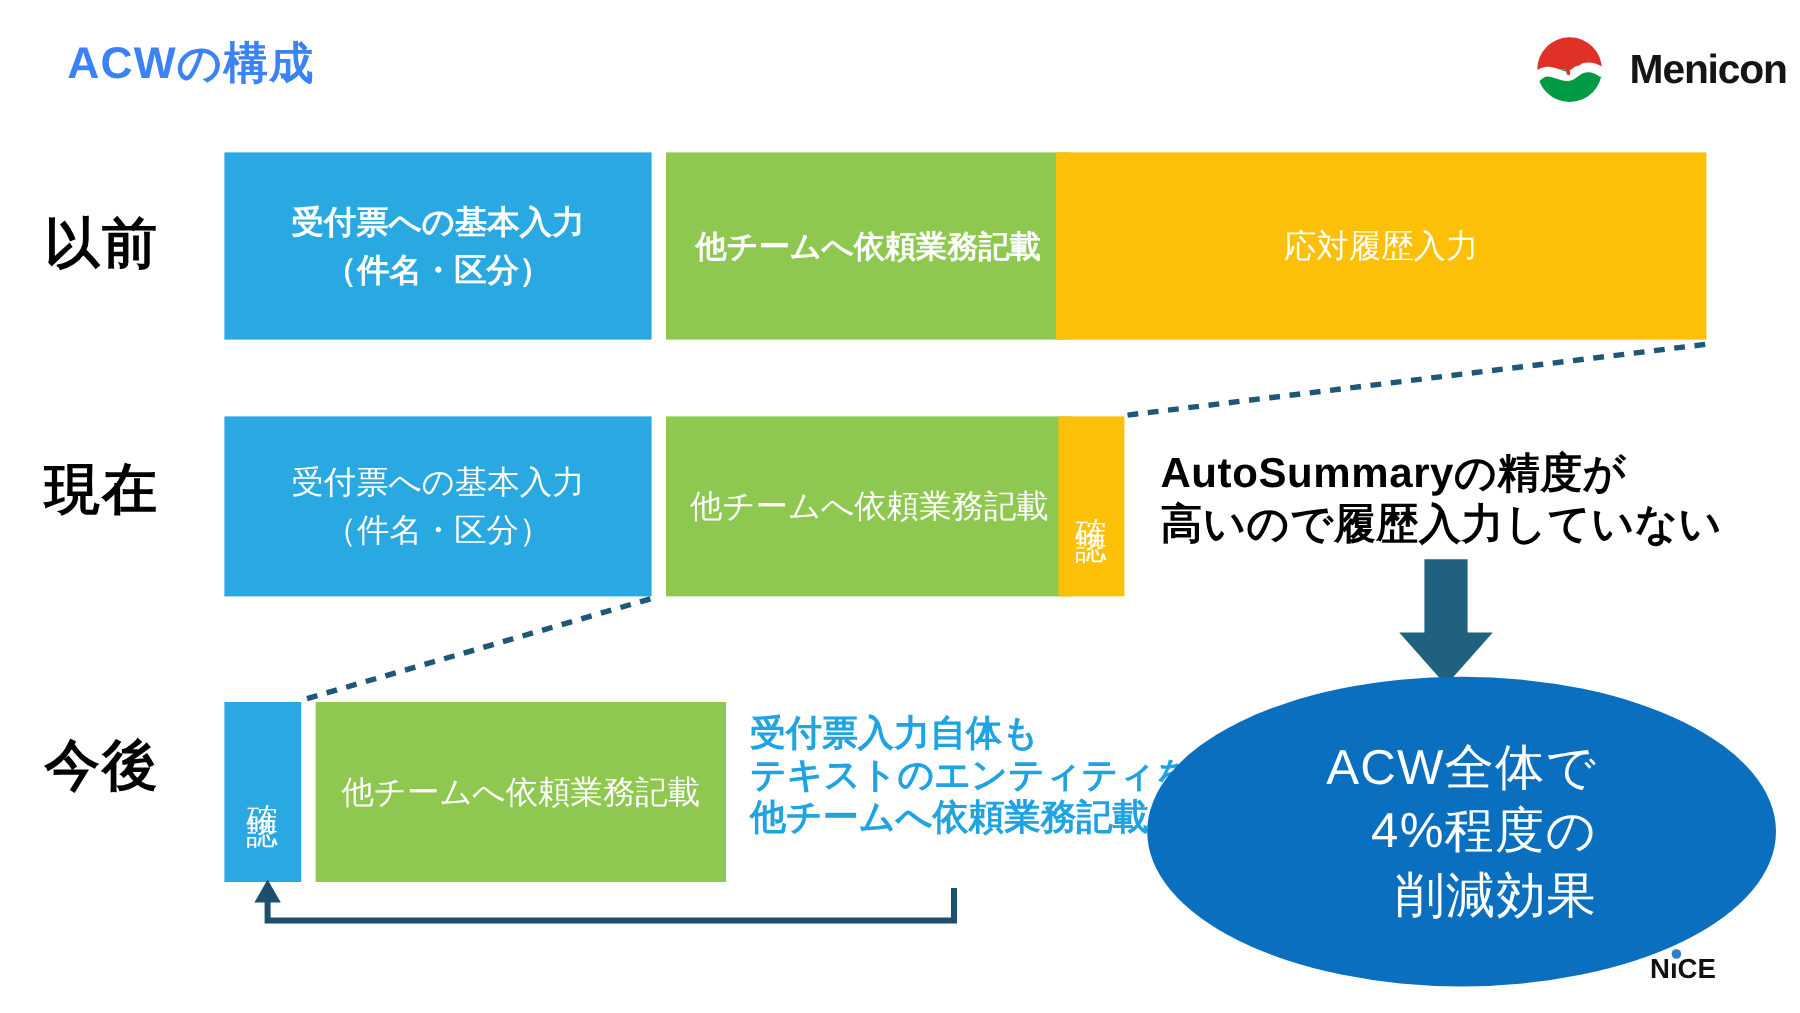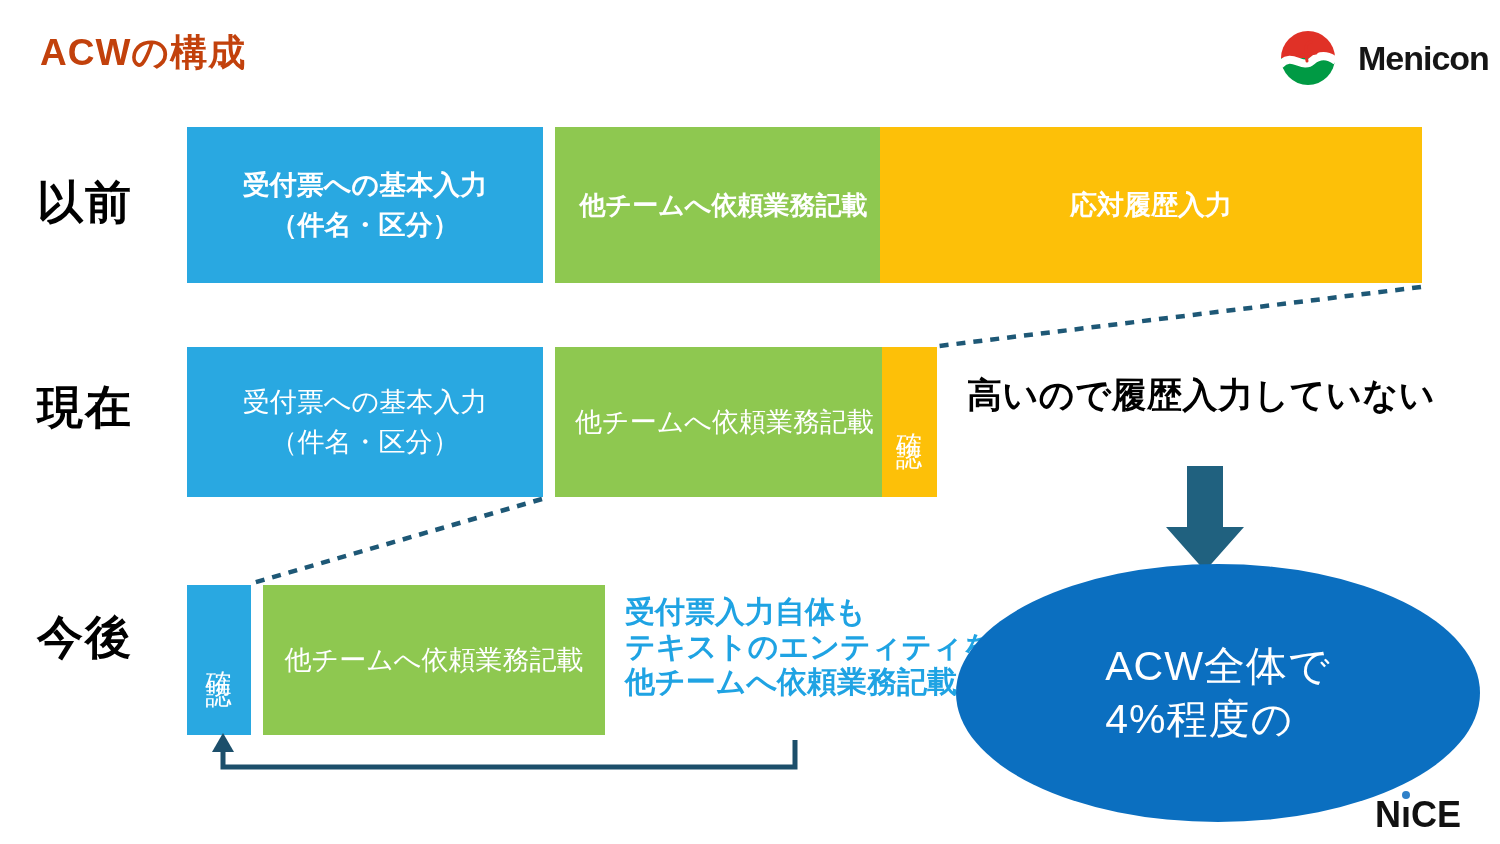--- a/index.html
+++ b/index.html
@@ -1,20 +1,20 @@
 <!DOCTYPE html>
 <html style="--blue: #29A8E1; --green: #8EC850; --orange: #FDC008; --ellipse: #0B6FC0; --arrow: #20617F; --navy: #1C4F6B; --dash: #1E5876; --cyan-text: #1FA3E3; --nice-blue: #2F80C8; --menicon-red: #E03127; --menicon-green: #009A44;"><head>
 <meta charset="utf-8">
 <style>
   * { margin:0; padding:0; box-sizing:border-box; }
   html,body { background:#fff; }
   body { font-family:"Liberation Sans","DejaVu Sans",sans-serif; }
   .slide { position:relative; width:1500px; height:844px; background:#fff; overflow:hidden; }
 
-  .title { position:absolute; left:40px; top:28px; font-size:37px; font-weight:800; color:#c2410c; letter-spacing:1px; }
+  .title { position:absolute; left:56px; top:28px; font-size:37px; font-weight:800; color:#3b82f6; letter-spacing:1px; }
 
   
   .menicon { position:absolute; left:1280px; top:30px; display:flex; align-items:center; }
   .menicon svg { width:56px; height:56px; }
   .menicon-word { font-size:34px; font-weight:700; color:#151515; margin-left:22px; letter-spacing:-1px; }
 
   
   .rowlabel { position:absolute; left:37px; font-size:46px; font-weight:800; color:#000; letter-spacing:2px; }
   .lbl-before { top:172px; }
   .lbl-now    { top:377px; }
@@ -25,21 +25,21 @@
   .c-blue   { background:var(--blue,#29A8E1);text-align:center; }
   .c-green  { background:var(--green,#8EC850);margin-left:12px; }
   .c-orange { background:var(--orange,#FDC008); }
 
   .r1 { top:127px; height:156px; }
   .r2 { top:347px; height:150px; }
   .r3 { top:585px; height:150px; }
 
   .r1-blue   { left:187px; width:356px; font-size:27px; font-weight:700; line-height:1.5; }
   .r1-green  { left:543px; width:337px; font-size:26px; font-weight:700; }
-  .r1-orange { left:880px; width:542px; font-size:27px; font-weight:700; }
+  .r1-orange { left:880px; width:542px; font-size:27px; font-weight:400; }
 
   .r2-blue   { left:187px; width:356px; font-size:27px; font-weight:400; line-height:1.5; }
   .r2-green  { left:543px; width:339px; font-size:27px; font-weight:400; }
   .r2-orange { left:882px; width:55px;  }
 
   .r3-blue   { left:187px; width:64px; }
   .r3-green  { left:251px; width:342px; font-size:27px; font-weight:400; }
 
   .vtext { writing-mode:vertical-rl; text-orientation:upright; font-size:26px; font-weight:400; line-height:1; letter-spacing:10px; }
 
@@ -50,24 +50,24 @@
   .conn-head { fill:var(--navy,#1C4F6B); }
   .blockarrow { fill:var(--arrow,#20617F); }
 
   
   .auto-note { position:absolute; left:967px; top:374px; font-size:35px; font-weight:800; color:#000; line-height:1.2; letter-spacing:0.5px; }
   .cyan-note { position:absolute; left:625px; top:594px; font-size:30px; font-weight:800; color:var(--cyan-text,#1FA3E3); line-height:1.17; }
 
   
   .ellipse { position:absolute; left:956px; top:564px; width:524px; height:258px; background:var(--ellipse,#0B6FC0);
              border-radius:50%; display:flex; align-items:center; justify-content:center; }
-  .ellipse-text { color:#fff; font-size:41px; font-weight:400; text-align:left; line-height:1.3; letter-spacing:1px; }
+  .ellipse-text { color:#fff; font-size:41px; font-weight:400; text-align:right; line-height:1.3; letter-spacing:1px; }
 
   
-  .nice { position:absolute; left:1375px; top:794px; font-size:36px; font-weight:800; color:#111; letter-spacing:0; }
+  .nice { position:absolute; left:1375px; top:794px; font-size:23px; font-weight:800; color:#111; letter-spacing:0; }
   .nice-i { position:relative; display:inline-block; }
   .nice-i .dot { position:absolute; left:1px; top:-3px; width:8px; height:8px; border-radius:50%; background:var(--nice-blue,#2F80C8); }
 </style>
 </head>
 <body>
 
 <div class="slide">
 
   <div class="title">ACWの構成</div>
 
@@ -116,31 +116,33 @@
 
   <svg class="overlay">
     <line class="dashline" x1="1421" y1="287" x2="939" y2="346"></line>
     <line class="dashline" x1="542" y1="499" x2="253" y2="583"></line>
     <polyline class="conn" points="795,740 795,767 223,767 223,749"></polyline>
     <polygon class="conn-head" points="212,752 234,752 223,733"></polygon>
     <polygon class="blockarrow" points="1187,466 1223,466 1223,527 1244,527 1205,571 1166,527 1187,527"></polygon>
   </svg>
 
   <div class="auto-note">
+    <div>AutoSummaryの精度が</div>
     <div>高いので履歴入力していない</div>
   </div>
 
   <div class="cyan-note">
     <div>受付票入力自体も</div>
     <div>テキストのエンティティを</div>
     <div>他チームへ依頼業務記載</div>
   </div>
 
   <div class="ellipse">
     <div class="ellipse-text">
       <div>ACW全体で</div>
       <div>4%程度の</div>
+      <div>削減効果</div>
     </div>
   </div>
 
   <div class="nice"><span>N</span><span class="nice-i"><span>ı</span><span class="dot"></span></span><span>CE</span></div>
 
 </div>
 
 </body></html>

